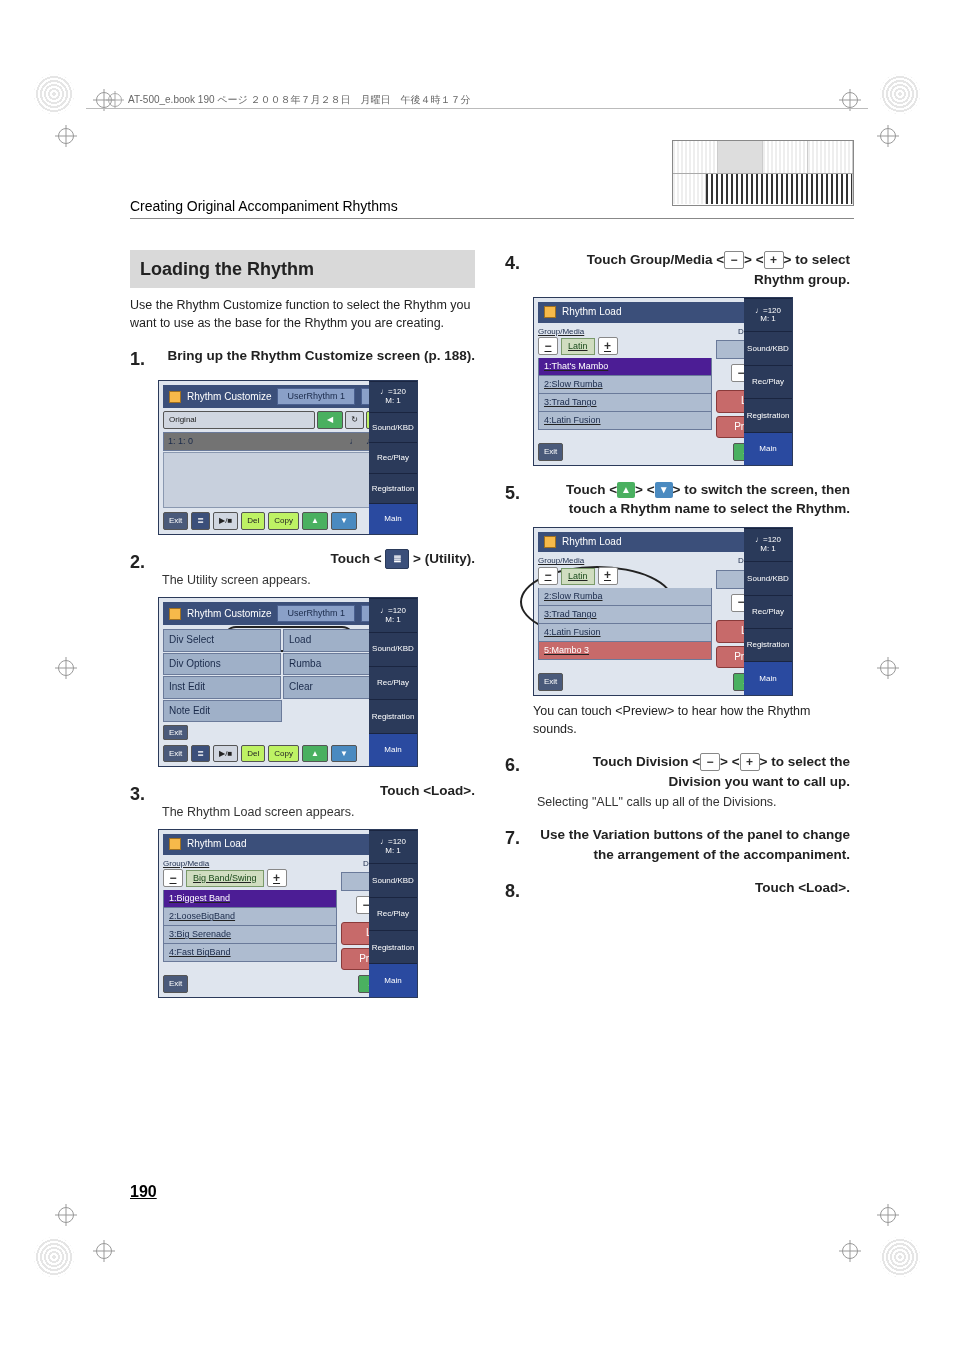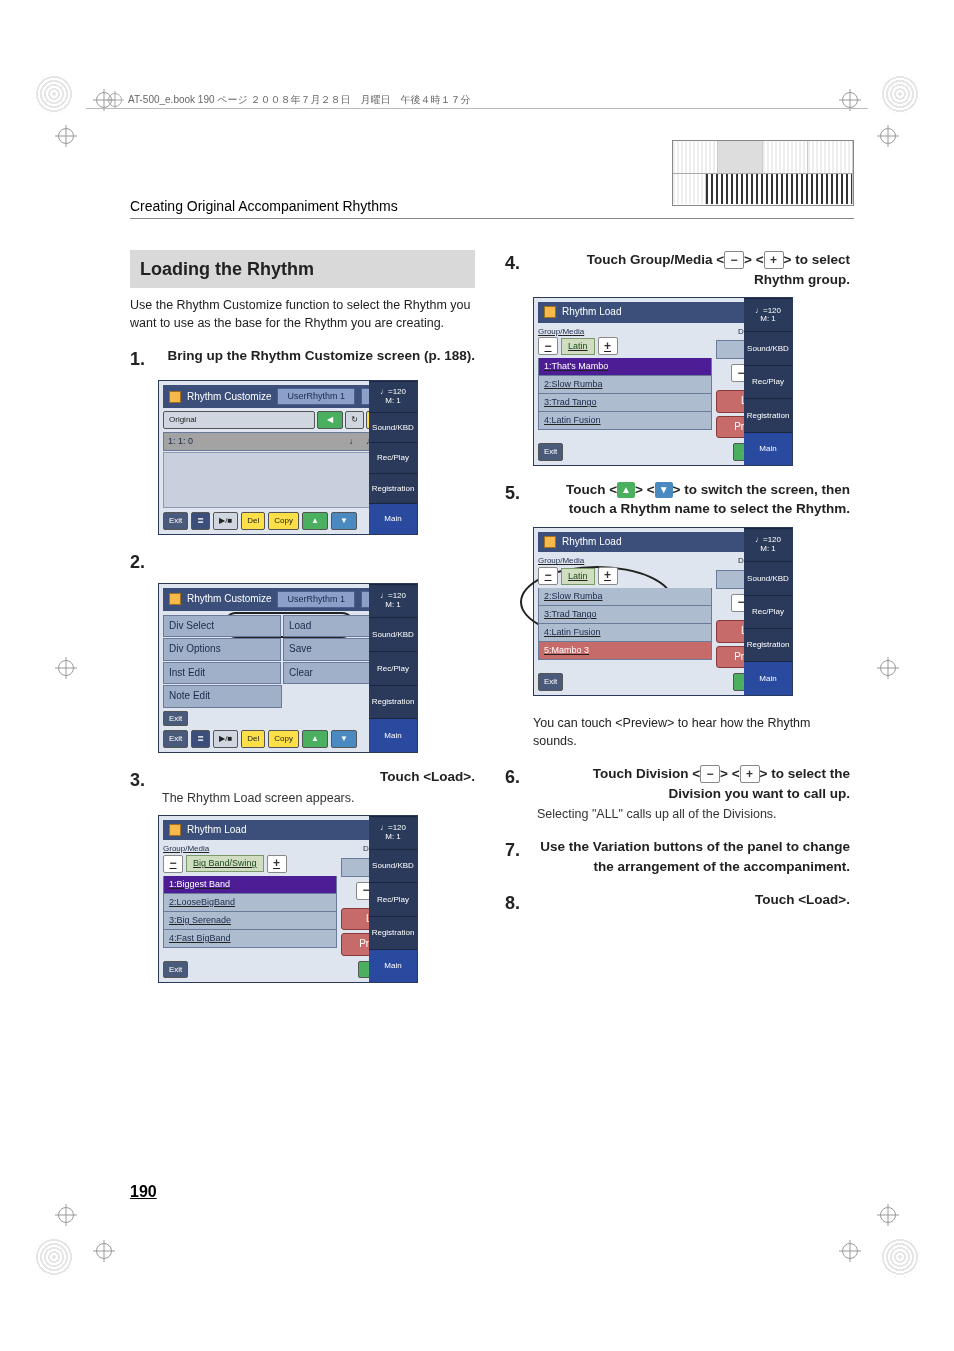--- a/index.html
+++ b/index.html
@@ -148,21 +148,21 @@
     background:#9fb0c8;
     border:1px solid #6a7a9a;
     padding:2px 4px;
     font-size:9px;
     display:flex;
     align-items:center;
     gap:4px;
     color:#1a2a4a;
     margin-bottom:1px;
   }
-  .track-row.dark{background:#a3a3a3;align-items:center;}
+  .track-row.dark{background:#737373;align-items:center;}
   .grid-area{
     background:#c8d0dd;
     height:54px;
     border:1px solid #8a98b0;
     margin-bottom:2px;
   }
   .bot-bar{
     display:flex;
     gap:3px;
     align-items:center;
@@ -170,21 +170,21 @@
   }
   .bbtn{
     font-size:8px;
     padding:2px 5px;
     border:1px solid #555;
     background:#d0d6e0;
     color:#222;
     border-radius:2px;
   }
   .bbtn.exit{background:#4a5a7a;color:#fff;}
-  .bbtn.yel{background:#fde047;}
+  .bbtn.yel{background:#bef264;}
   .bbtn.tri-up{background:#4ab060;color:#fff;width:14px;text-align:center;}
   .bbtn.tri-dn{background:#4a8ac0;color:#fff;width:14px;text-align:center;}
   .util-row{
     display:flex;gap:2px;margin-bottom:1px;
   }
   .util-cell{
     flex:1;
     background:#9fb0c8;
     border:1px solid #6a7a9a;
     padding:3px 5px;
@@ -283,21 +283,21 @@
     position:absolute;
     left:130px;
     bottom:150px;
     font-weight:bold;
     font-size:16px;
     text-decoration:underline;
   }
   .indent-note{
     margin-left:28px;
     font-size:12.5px;
-    margin-top:18px;
+    margin-top:6px;
     max-width:280px;
   }
   .grp-lbl{font-size:8px;color:#1a2a4a;}
   .grp-val{background:#d0ddc0;border:1px solid #7a9a6a;padding:1px 6px;font-size:9px;display:inline-block;color:#1a4a1a;}
   .grp-wrap{display:flex;align-items:center;gap:3px;}
 </style>
 </head>
 <body>
 
 <div class="page">
@@ -413,20 +413,26 @@
             <div class="side-btn">Rec/Play</div>
             <div class="side-btn">Registration</div>
             <div class="side-btn main">Main</div>
           </div>
         </div>
       </div>
 
       <div class="step">
         <div class="step-num">2.</div>
         <div class="step-body">
+          <div class="step-title">
+            <span>Touch &lt;</span>
+            <span class="inline-icon">≣</span>
+            <span>&gt; (Utility).</span>
+          </div>
+          <div class="step-note">The Utility screen appears.</div>
         </div>
       </div>
 
       <div class="screenshot" style="position:relative;">
         <div class="callout-ring" style="left:64px;top:28px;width:128px;height:22px;border-radius:14px;"></div>
         <div class="shot-wrap">
           <div class="shot-main">
             <div class="shot-hdr">
               <span class="fold"></span>
               <span>Rhythm Customize</span>
@@ -434,21 +440,21 @@
               <span class="badge">4/4</span>
             </div>
             <div style="height:4px"></div>
             <div class="util-row">
                 <div class="util-cell">Div Select</div>
                 <div class="util-cell">Load</div>
                 <div style="width:10px;display:flex;align-items:center;justify-content:center;color:#4a8ac0;">▶</div>
               </div>
             <div class="util-row">
                 <div class="util-cell">Div Options</div>
-                <div class="util-cell">Save</div>
+                <div class="util-cell">Rumba</div>
                 <div style="width:10px;"></div>
               </div>
             <div class="util-row">
                 <div class="util-cell">Inst Edit</div>
                 <div class="util-cell">Clear</div>
                 <div style="width:10px;"></div>
               </div>
             <div class="util-row">
                 <div class="util-cell">Note Edit</div>
                 <div class="util-cell" style="background:transparent;border:none;"></div>

